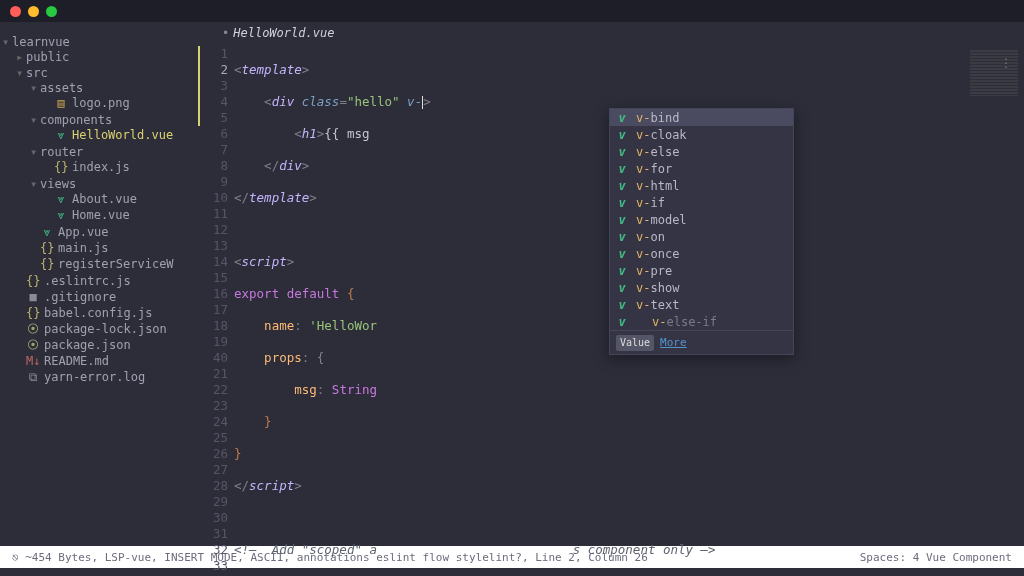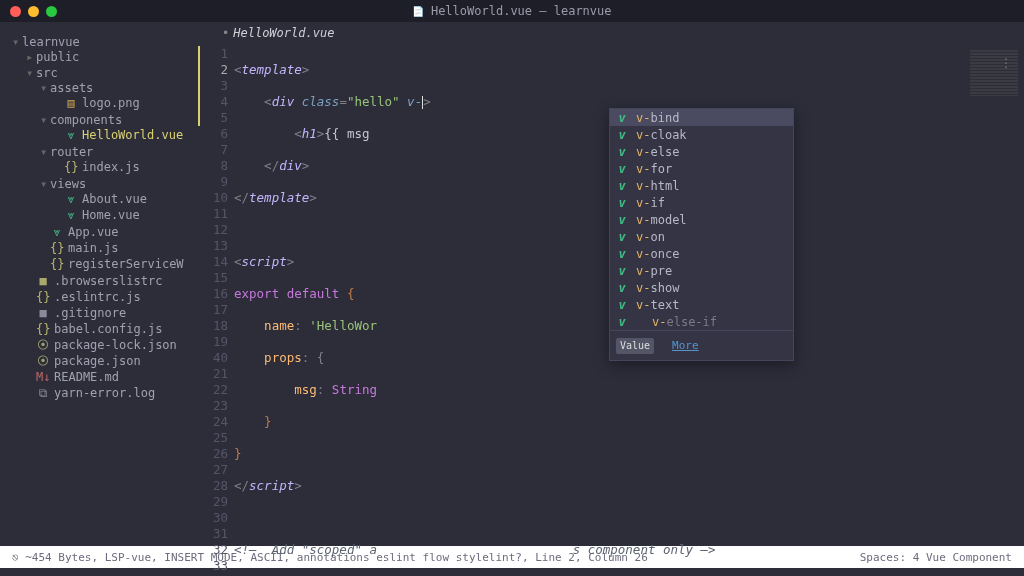--- a/index.html
+++ b/index.html
@@ -40,21 +40,21 @@
     gap:6px;
     align-items:center;
   }
   .doc-icon::before { content:"📄"; font-size:10px;}
   .main {
     display: flex;
     height: 524px;
   }
   .sidebar {
     width: 204px;
-    padding: 12px 6px 0 12px;
+    padding: 12px 6px 0 2px;
     font-size: 12px;
     color: #9c9cae;
   }
   .tree li { list-style: none; white-space: nowrap; padding:1px 0;}
   .tree ul { padding-left: 14px; }
   .arrow { display:inline-block; width:10px; color:#666; }
   .ficon { display:inline-block; width:14px; text-align:center; margin-right:4px; font-style:normal;}
   .c-vue { color:#42b983;}
   .c-js { color:#bdb76b;}
   .c-img { color:#c9a050;}
@@ -136,21 +136,21 @@
     align-items:center;
     height:17px;
     padding:0 6px;
     color:#b8b8c6;
     gap:8px;
   }
   .popup .row.sel { background:#4a4a60;}
   .popup .vicon { width:12px; font-weight:bold; color:#42b983; font-style:italic; text-align:center;}
   .popup .match { color:#e5b567;}
   .popup .dim { color:#7a7a88;margin-left:16px;}
-  .popup .footer { height:30px; padding:2px 6px; border-top:1px solid #44445a; display:flex; gap:18px; align-items:center;}
+  .popup .footer { height:24px; padding:2px 6px; border-top:1px solid #44445a; display:flex; gap:6px; align-items:center;}
   .popup .badge { background:#555568;color:#ddd;padding:0 4px;font-size:10px;border-radius:2px;}
   .popup .link { color:#5494ce; text-decoration:underline; font-size:11px;}
   .minimap {
     width:70px;
     padding:6px 6px 0 0;
   }
   .mm-block {
     background:linear-gradient(#555 0,#555 2px,transparent 2px,transparent 4px);
     background-size:100% 3px;
     width:48px;
@@ -171,24 +171,20 @@
   }
 </style>
 </head>
 <body>
 
 <div class="titlebar">
   <div class="traffic">
     <div class="dot red"></div>
     <div class="dot yellow"></div>
     <div class="dot green"></div>
-  </div>
-  <div class="title-center">
-    <span class="doc-icon"></span>
-    <span>HelloWorld.vue — learnvue</span>
   </div>
 </div>
 
 <div class="main">
 
   <div class="sidebar">
     <ul class="tree">
       <li><span class="arrow">▾</span><span class="fname">learnvue</span>
         <ul>
           <li><span class="arrow">▸</span><span class="fname">public</span></li>
@@ -213,21 +209,20 @@
                 <ul>
                   <li><span class="arrow"></span><i class="ficon c-vue">⩔</i><span class="fname">About.vue</span></li>
                   <li><span class="arrow"></span><i class="ficon c-vue">⩔</i><span class="fname">Home.vue</span></li>
                 </ul>
               </li>
               <li><span class="arrow"></span><i class="ficon c-vue">⩔</i><span class="fname">App.vue</span></li>
               <li><span class="arrow"></span><i class="ficon c-js">{}</i><span class="fname">main.js</span></li>
               <li><span class="arrow"></span><i class="ficon c-js">{}</i><span class="fname">registerServiceW</span></li>
             </ul>
           </li>
-          <li><span class="arrow"></span><i class="ficon c-lock">■</i><span class="fname">.browserslistrc</span></li>
           <li><span class="arrow"></span><i class="ficon c-js">{}</i><span class="fname">.eslintrc.js</span></li>
           <li><span class="arrow"></span><i class="ficon c-txt">■</i><span class="fname">.gitignore</span></li>
           <li><span class="arrow"></span><i class="ficon c-js">{}</i><span class="fname">babel.config.js</span></li>
           <li><span class="arrow"></span><i class="ficon c-json">⦿</i><span class="fname">package-lock.json</span></li>
           <li><span class="arrow"></span><i class="ficon c-json">⦿</i><span class="fname">package.json</span></li>
           <li><span class="arrow"></span><i class="ficon c-md">M↓</i><span class="fname">README.md</span></li>
           <li><span class="arrow"></span><i class="ficon c-txt">⧉</i><span class="fname">yarn-error.log</span></li>
         </ul>
       </li>
     </ul>

